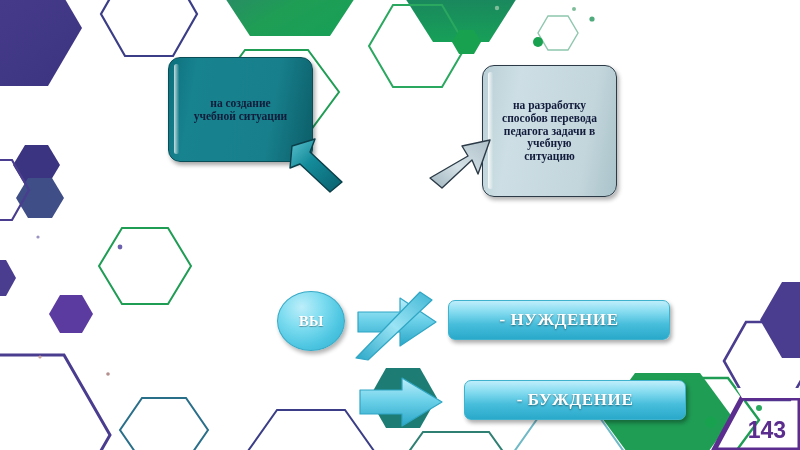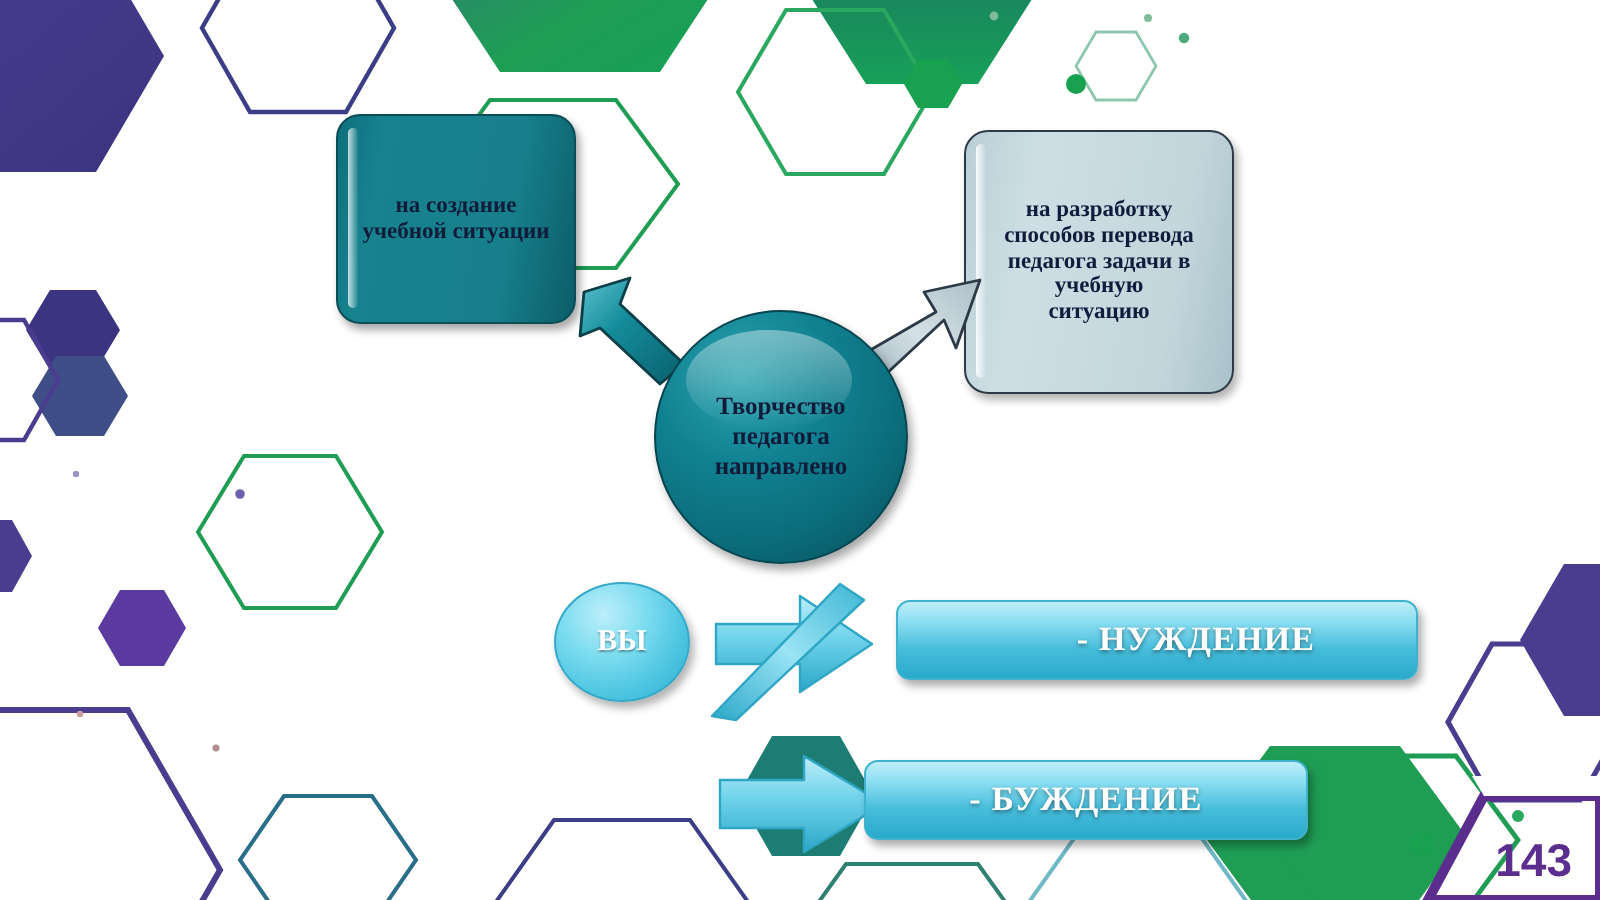--- a/index.html
+++ b/index.html
@@ -17,21 +17,21 @@
   
   .roundbox{
     position:absolute;
     border-radius:12px;
     display:flex;align-items:center;justify-content:center;
     text-align:center;
     box-sizing:border-box;
     line-height:1.12;
   }
   #box-left{
-    left:168px;top:57px;width:120px;height:105px;
+    left:168px;top:57px;width:145px;height:105px;
     background:linear-gradient(100deg,#0d6f7c 0%, #17838f 18%, #177f8b 70%, #0b5d68 100%);
     border:1.5px solid #0a4d57;
     color:#111b3a;
     font-weight:bold;font-size:11.5px;
     box-shadow:2px 3px 4px rgba(0,0,0,.35);
     align-items:center;
   }
   #box-left::before{
     content:"";position:absolute;left:5px;top:6px;bottom:7px;width:5px;
     border-radius:4px;
@@ -92,22 +92,22 @@
   
   .banner{
     position:absolute;border-radius:7px;
     background:linear-gradient(180deg,#bfeefb 0%, #86dcf0 28%, #46bddb 62%, #2aa9ca 100%);
     border:1px solid #3fb2cd;
     display:flex;align-items:center;justify-content:center;
     color:#ffffff;font-weight:bold;font-size:17px;letter-spacing:.6px;
     text-shadow:0 1px 2px rgba(0,0,0,.45);
     box-shadow:2px 3px 4px rgba(0,0,0,.33);
   }
-  #banner-1{left:448px;top:300px;width:220px;height:38px;padding-left:39px;}
-  #banner-2{left:432px;top:380px;width:220px;height:38px;}
+  #banner-1{left:448px;top:300px;width:220px;height:38px;}
+  #banner-2{left:464px;top:380px;width:220px;height:38px;}
 
   
   #page-num{
     position:absolute;right:14px;bottom:6px;
     color:#5b2d8e;font-weight:bold;font-size:23px;
     font-family:"Liberation Sans", sans-serif;
     z-index:9;
   }
   #corner-wedge{
     position:absolute;right:0;bottom:0;width:130px;height:62px;z-index:8;
@@ -219,28 +219,20 @@
   <div class="roundbox" id="box-right">
     <div class="boxtext">
       <div>на разработку</div>
       <div>способов перевода</div>
       <div>педагога задачи в</div>
       <div>учебную</div>
       <div>ситуацию</div>
     </div>
   </div>
 
-  <div id="circle-center">
-    <span class="gloss"></span>
-    <div class="lbl">
-      <div>Творчество</div>
-      <div>педагога</div>
-      <div>направлено</div>
-    </div>
-  </div>
 
   <div class="ellipse" id="ellipse-vy">
     <span>ВЫ</span>
   </div>
 
   <svg style="position:absolute;left:352px;top:288px;width:100px;height:74px;" viewBox="0 0 100 74">
     <defs>
       <linearGradient id="cyA" x1="0" y1="0" x2="0" y2="1">
         <stop offset="0%" stop-color="#bdeefa"></stop>
         <stop offset="45%" stop-color="#6ed2ea"></stop>

